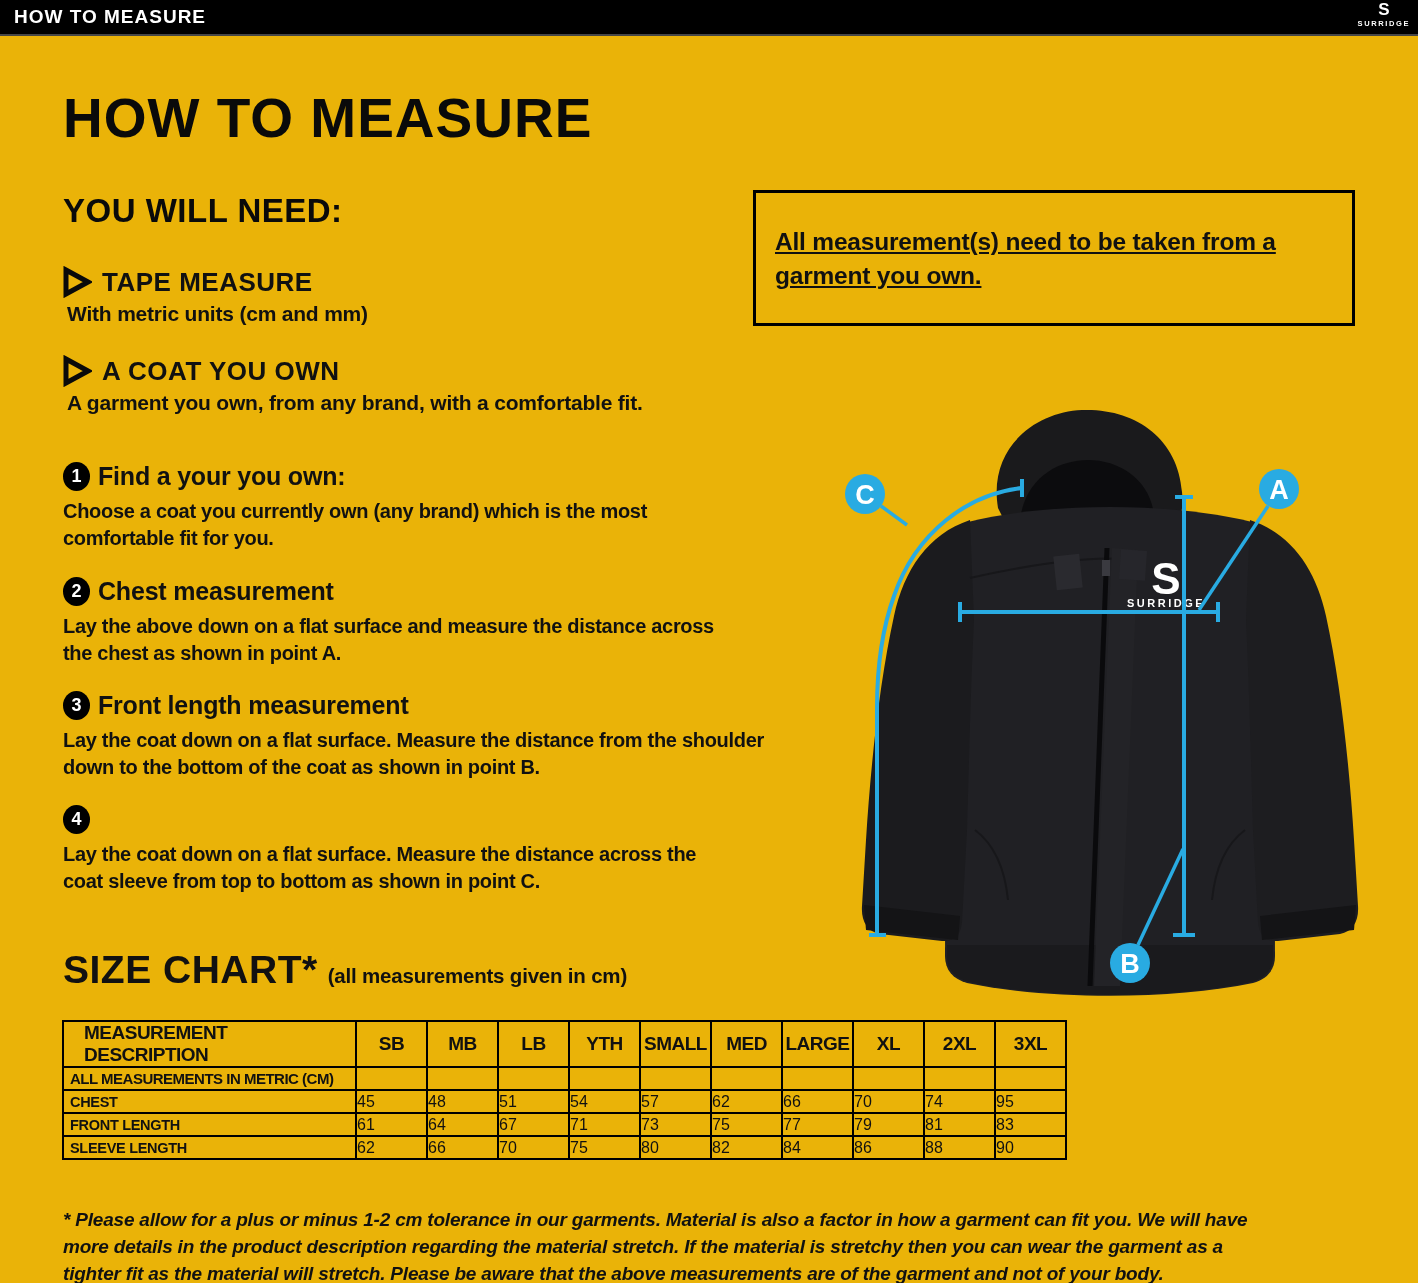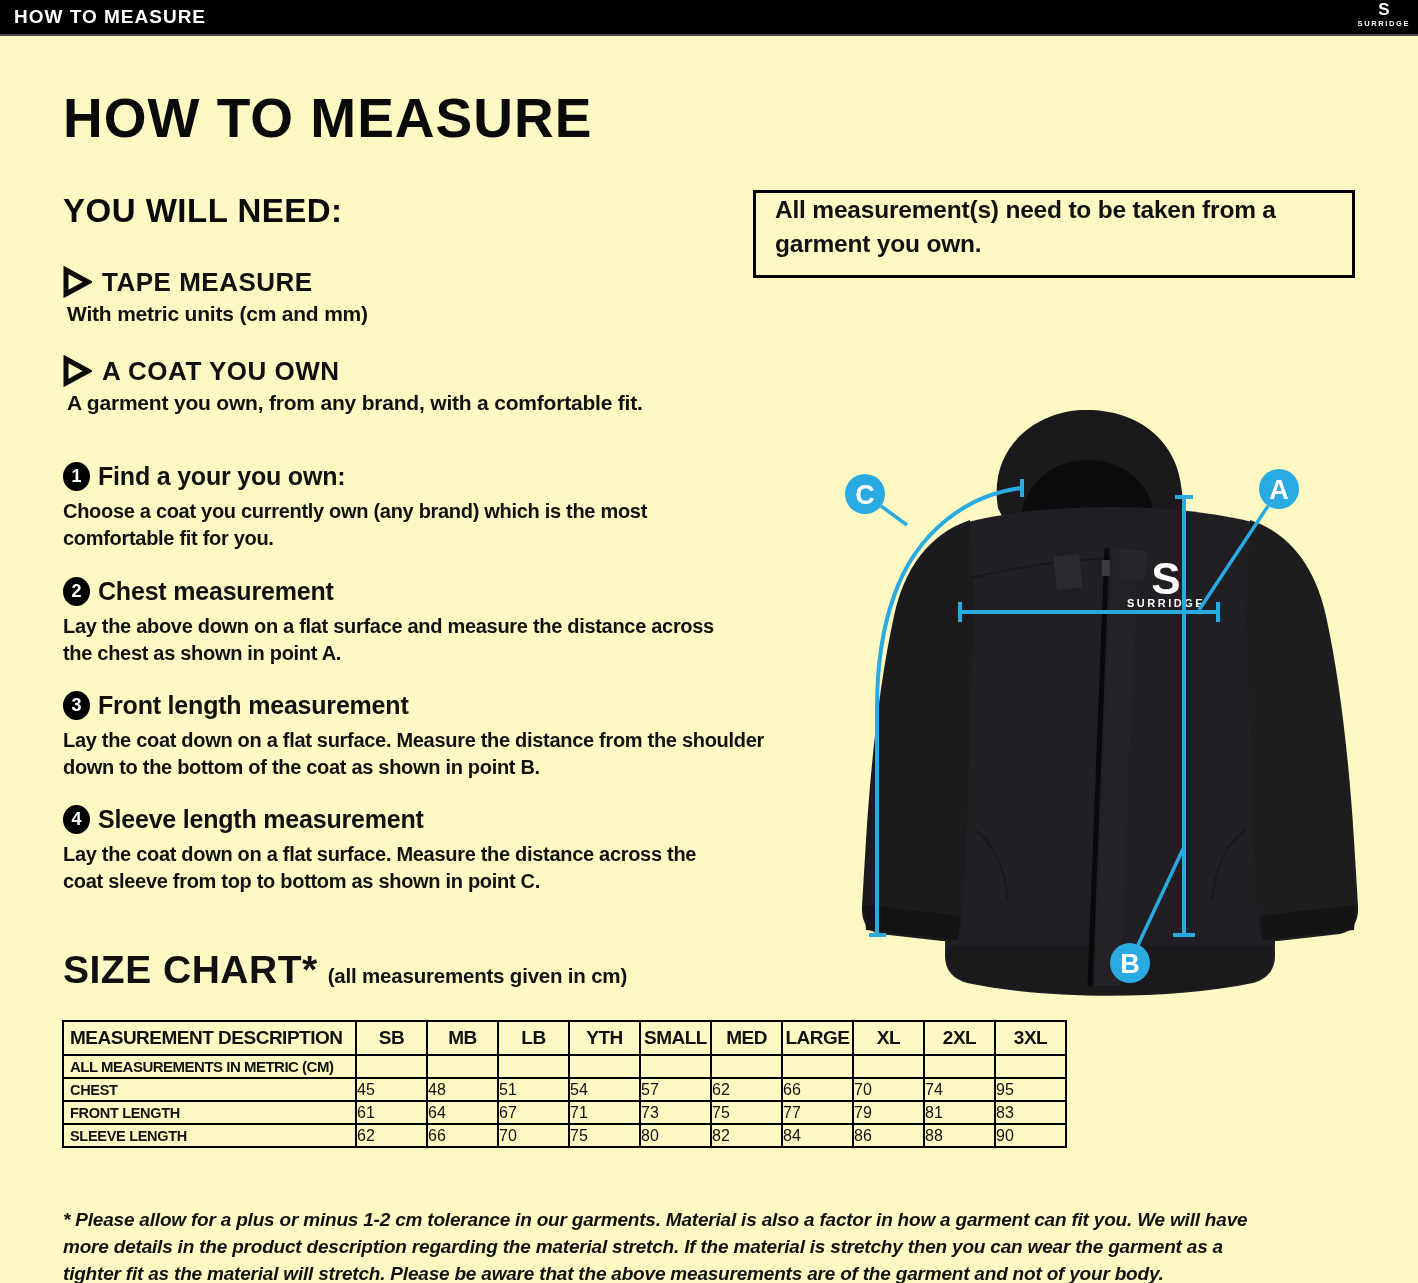--- a/index.html
+++ b/index.html
@@ -1,18 +1,18 @@
 <!DOCTYPE html>
 <html><head>
 <meta charset="utf-8">
 <style>
   * { margin:0; padding:0; box-sizing:border-box; }
   html,body { background:#fff; }
   body { font-family:"Liberation Sans", sans-serif; color:#111; }
-  .page { position:relative; width:1418px; height:1283px; background:#fef9c3; overflow:hidden; }
+  .page { position:relative; width:1418px; height:1283px; background:#eab308; overflow:hidden; }
 
   
   .topbar { position:absolute; left:0; top:0; width:1418px; height:36px; background:#000;
             border-bottom:2px solid #474747; display:flex; align-items:center; }
   .topbar-title { color:#fff; font-size:19px; font-weight:bold; letter-spacing:1px; margin-left:14px; }
   .topbar-logo { position:absolute; right:8px; top:1px; text-align:center; color:#fff; line-height:1; }
   .topbar-logo .mark { font-size:17px; font-weight:bold; display:block; line-height:1.05; }
   .topbar-logo .word { font-size:7.5px; font-weight:bold; letter-spacing:1.6px; display:block; margin-top:1px; }
 
   
@@ -34,36 +34,36 @@
   .badge { width:27px; height:29px; border-radius:50%; background:#000; color:#fff; font-size:18px;
            font-weight:bold; display:flex; align-items:center; justify-content:center; flex:0 0 27px; }
   .step-title { font-size:25px; font-weight:bold; letter-spacing:-0.2px; margin-left:8px; }
   .step-body { font-size:20px; font-weight:bold; letter-spacing:-0.3px; line-height:27px; margin-top:7px; white-space:pre-line; }
   #step1 { top:462px; }
   #step2 { top:577px; }
   #step3 { top:691px; }
   #step4 { top:805px; }
 
   
-  .notice { position:absolute; left:753px; top:190px; width:602px; height:88px; border:3px solid #000;
-            padding:0 19px; }
+  .notice { position:absolute; left:753px; top:190px; width:602px; height:136px; border:3px solid #000;
+            padding:32px 19px;text-decoration:underline; }
   .notice-text { font-size:24.5px; font-weight:bold; line-height:34px; white-space:pre-line; letter-spacing:-0.2px; }
 
   
   .diagram { position:absolute; left:820px; top:400px; width:580px; height:620px; }
 
   
   .sc-head { position:absolute; left:63px; top:948px; display:flex; align-items:baseline;text-align:right; }
   .sc-title { font-size:39px; font-weight:bold; letter-spacing:.5px; }
   .sc-sub { font-size:20.5px; font-weight:bold; margin-left:10px; letter-spacing:-0.2px; }
 
   table.sizes { position:absolute; left:62px; top:1020px; border-collapse:collapse; table-layout:fixed; }
   table.sizes td, table.sizes th { border:2px solid #000; overflow:hidden; }
   table.sizes th { height:34px; font-size:19px; font-weight:bold; letter-spacing:-0.5px; text-align:center; }
-  table.sizes th.desc { text-align:left; padding-left:6px; width:293px; }
+  table.sizes th.desc { text-align:left; padding-left:20px; width:293px; }
   table.sizes col.c { width:71px; }
   table.sizes td { height:23px; font-size:16px; text-align:left; font-weight:normal; }
   table.sizes td.rowlabel { text-align:left; padding-left:6px; font-weight:bold; font-size:14.5px; letter-spacing:-0.3px; }
   table.sizes tr.metric td.rowlabel { font-size:15px; letter-spacing:-0.5px; }
 
   
   .footnote { position:absolute; left:63px; top:1206px; width:1300px; font-size:19px; font-weight:bold;
               font-style:italic; line-height:27px; letter-spacing:-0.2px; white-space:pre-line; }
 </style>
 </head>
@@ -125,21 +125,20 @@
       <span class="badge">3</span>
       <span class="step-title">Front length measurement</span>
     </div>
     <div class="step-body">Lay the coat down on a flat surface. Measure the distance from the shoulder
 down to the bottom of the coat as shown in point B.</div>
   </div>
 
   <div class="step" id="step4">
     <div class="step-head">
       <span class="badge">4</span>
-      <span class="step-title">Sleeve length measurement</span>
     </div>
     <div class="step-body">Lay the coat down on a flat surface. Measure the distance across the
 coat sleeve from top to bottom as shown in point C.</div>
   </div>
 
   <div class="notice">
     <div class="notice-text">All measurement(s) need to be taken from a
 garment you own.</div>
   </div>
 

